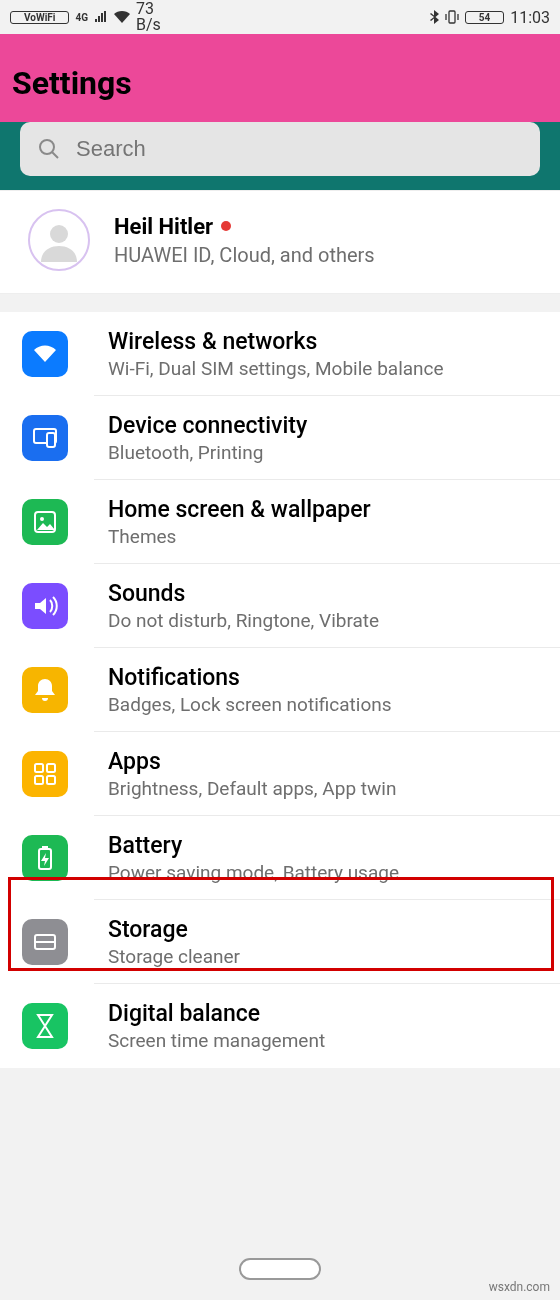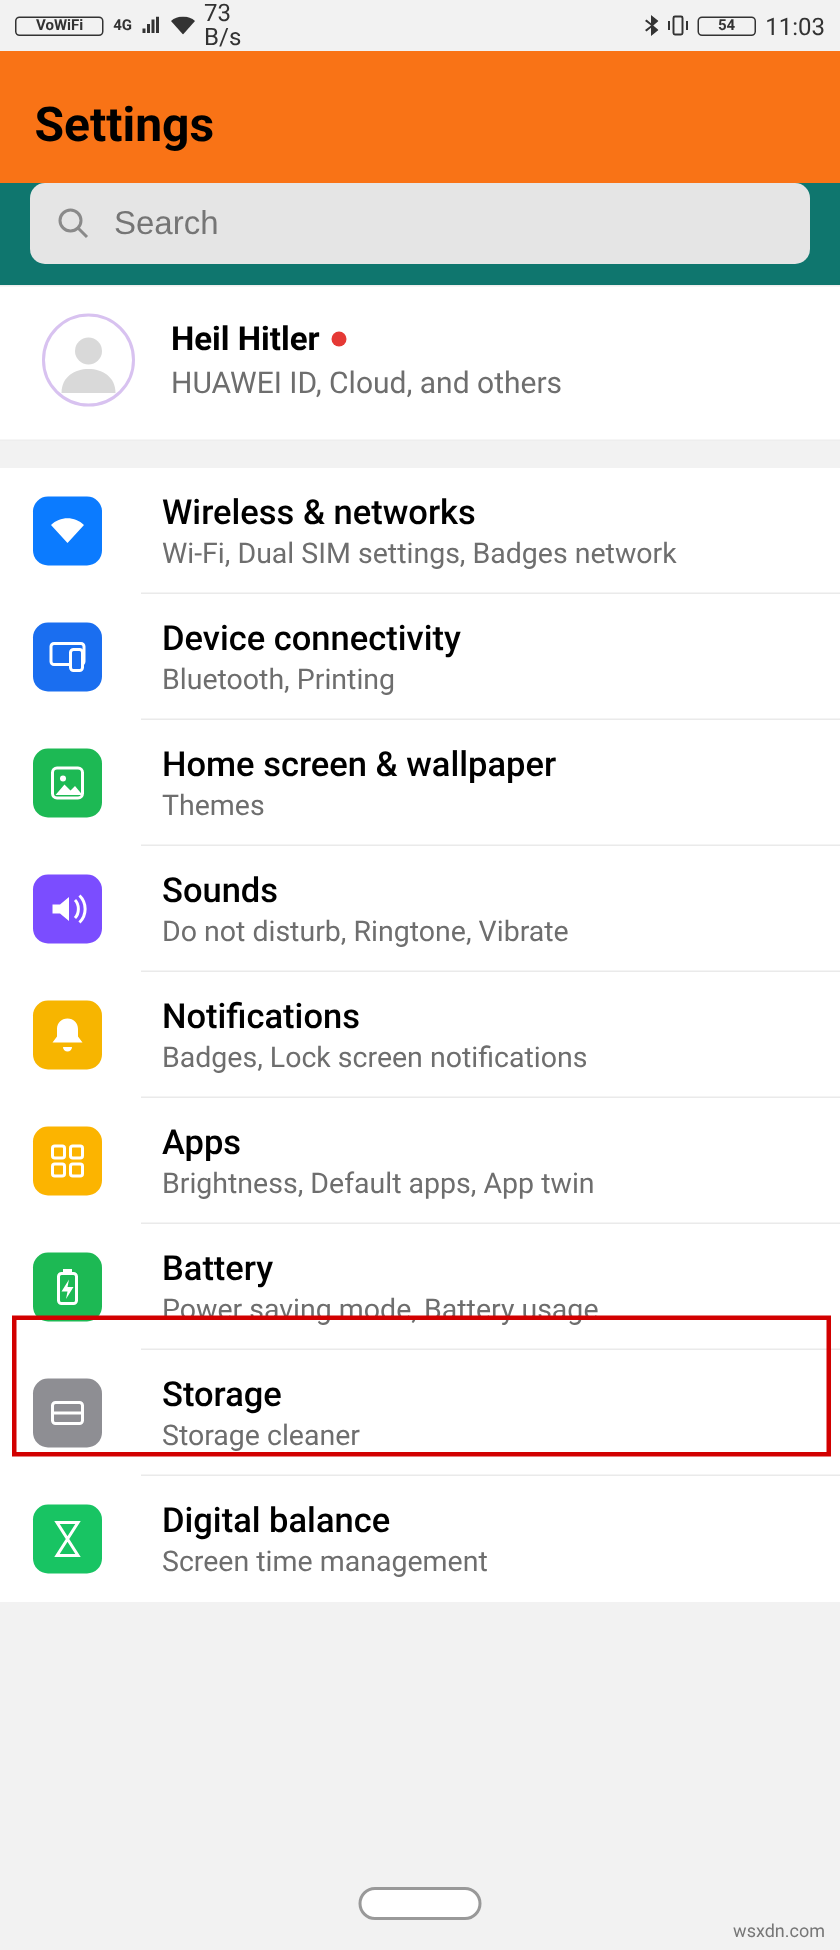--- a/index.html
+++ b/index.html
@@ -25,22 +25,22 @@
   .status-left, .status-right { display: flex; align-items: center; gap: 6px; }
   .status-badge {
     border: 1px solid #333;
     border-radius: 3px;
     padding: 0 13px;
     font-size: 10px;
     font-weight: bold;
   }
   .status-small { font-size: 16px; line-height: 1; }
   .header {
-    padding: 30px 26px 20px 23px;
-    background: #f97316;
+    padding: 30px 26px 20px 12px;
+    background: #ec4899;
   }
   .header h1 { font-size: 32px; font-weight: 700; }
   .search-wrap { padding: 0 20px 14px 20px; background: #0f766e; }
   .search-box {
     background: #e5e5e5;
     border-radius: 10px;
     height: 54px;
     display: flex;
     align-items: center;
     padding: 0 18px;
@@ -205,21 +205,21 @@
 
 <div class="list" id="settings-list">
     <div class="item">
       <div class="icon-tile c-blue">
         <svg width="28" height="28" viewBox="0 0 28 28">
           <path d="M14 22L3 10c6-6 16-6 22 0zM14 22l-6-7c3-3 9-3 12 0z" fill="#fff"></path>
         </svg>
       </div>
       <div class="content">
         <div class="title">Wireless &amp; networks</div>
-        <div class="sub">Wi-Fi, Dual SIM settings, Badges network</div>
+        <div class="sub">Wi-Fi, Dual SIM settings, Mobile balance</div>
       </div>
     </div>
     <div class="item">
       <div class="icon-tile c-blue2">
         <svg width="28" height="28" viewBox="0 0 28 28">
           <rect x="3" y="5" width="22" height="14" rx="2" fill="none" stroke="#fff" stroke-width="2"></rect>
           <rect x="16" y="9" width="8" height="14" rx="2" fill="#1a6ef0" stroke="#fff" stroke-width="2"></rect>
         </svg>
       </div>
       <div class="content">

